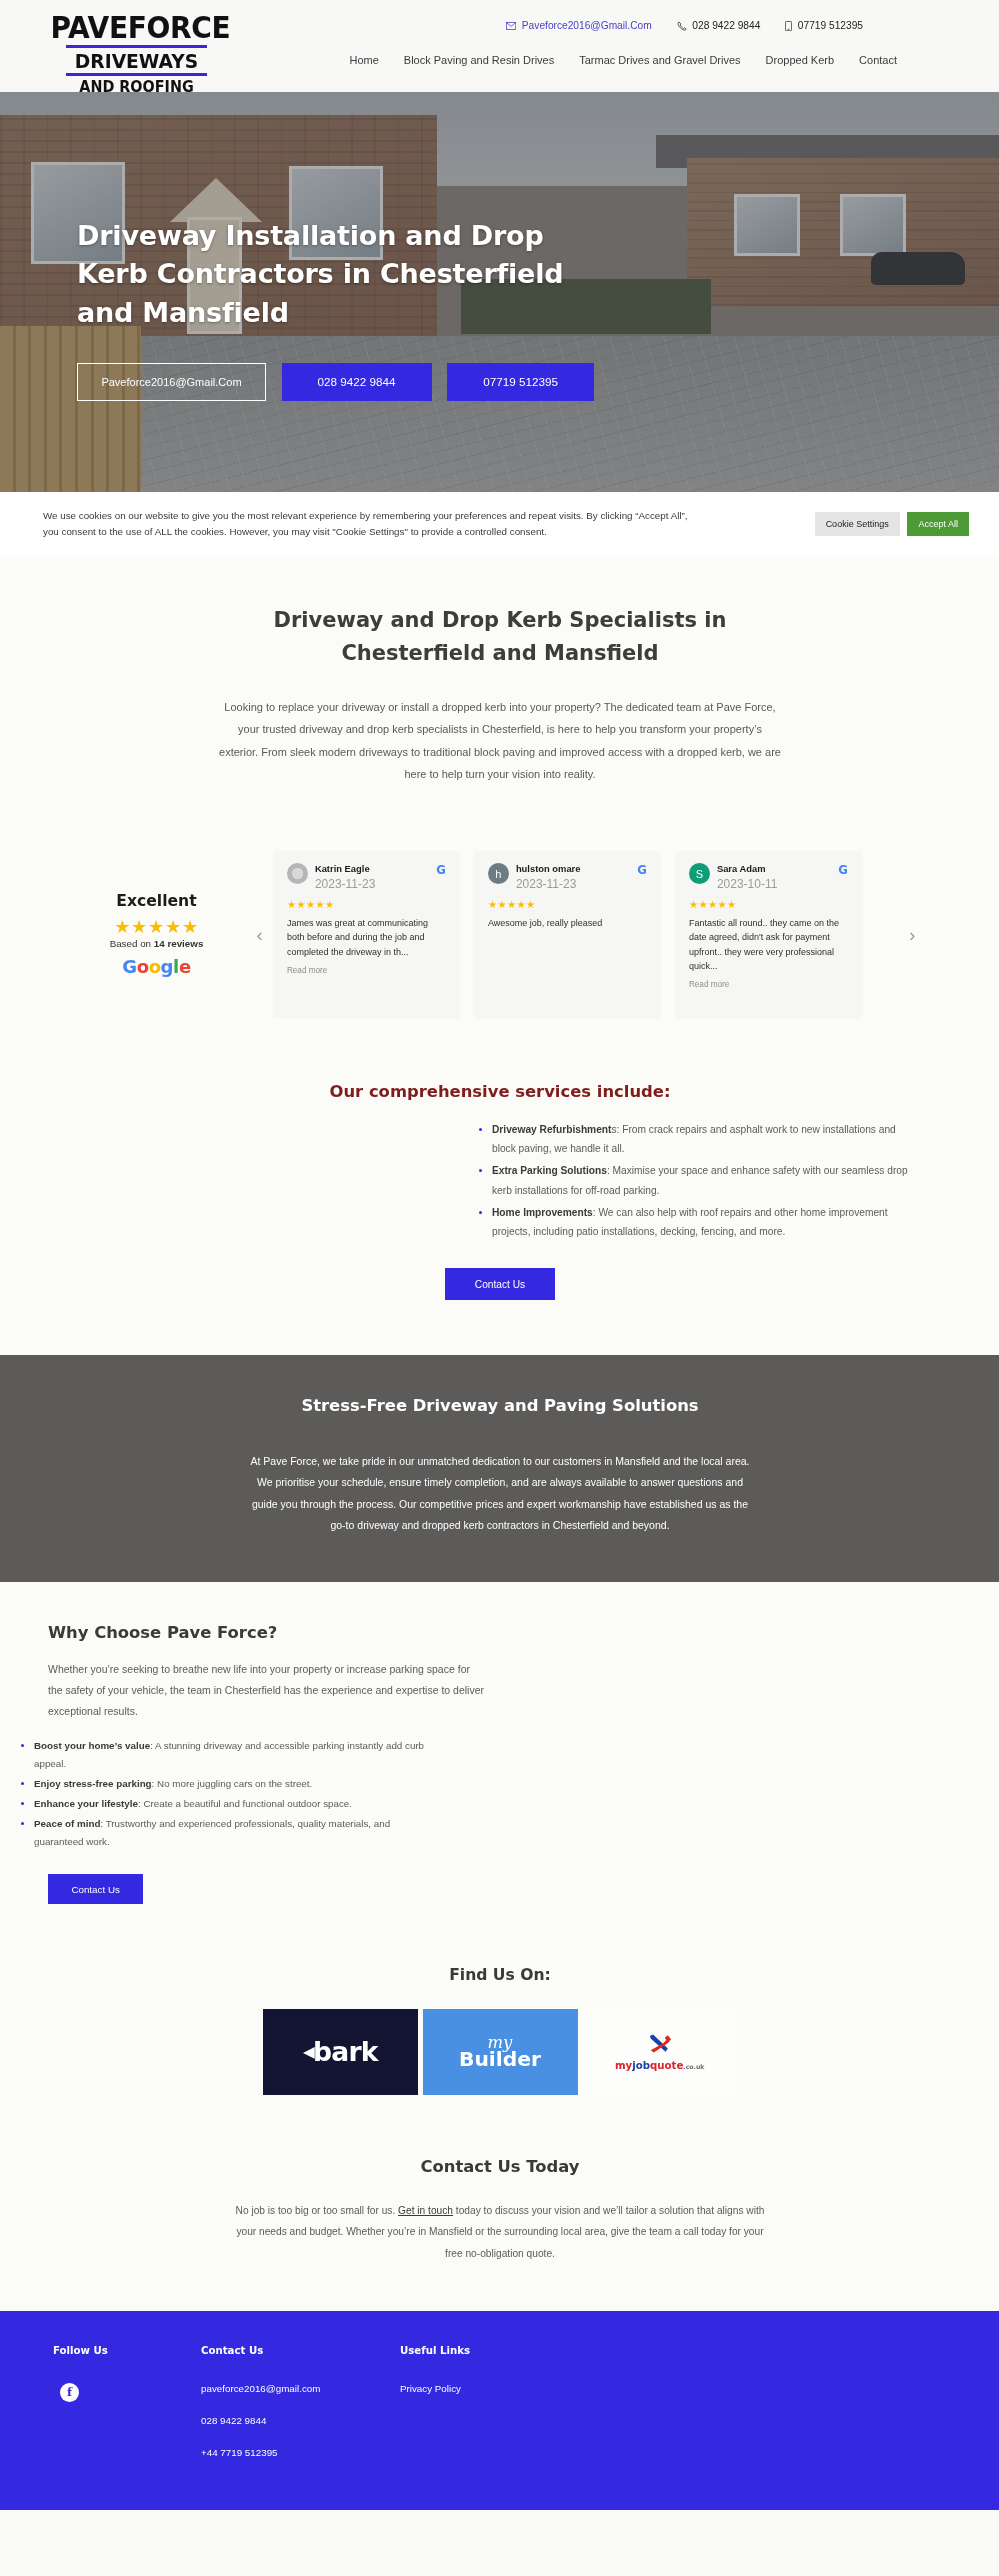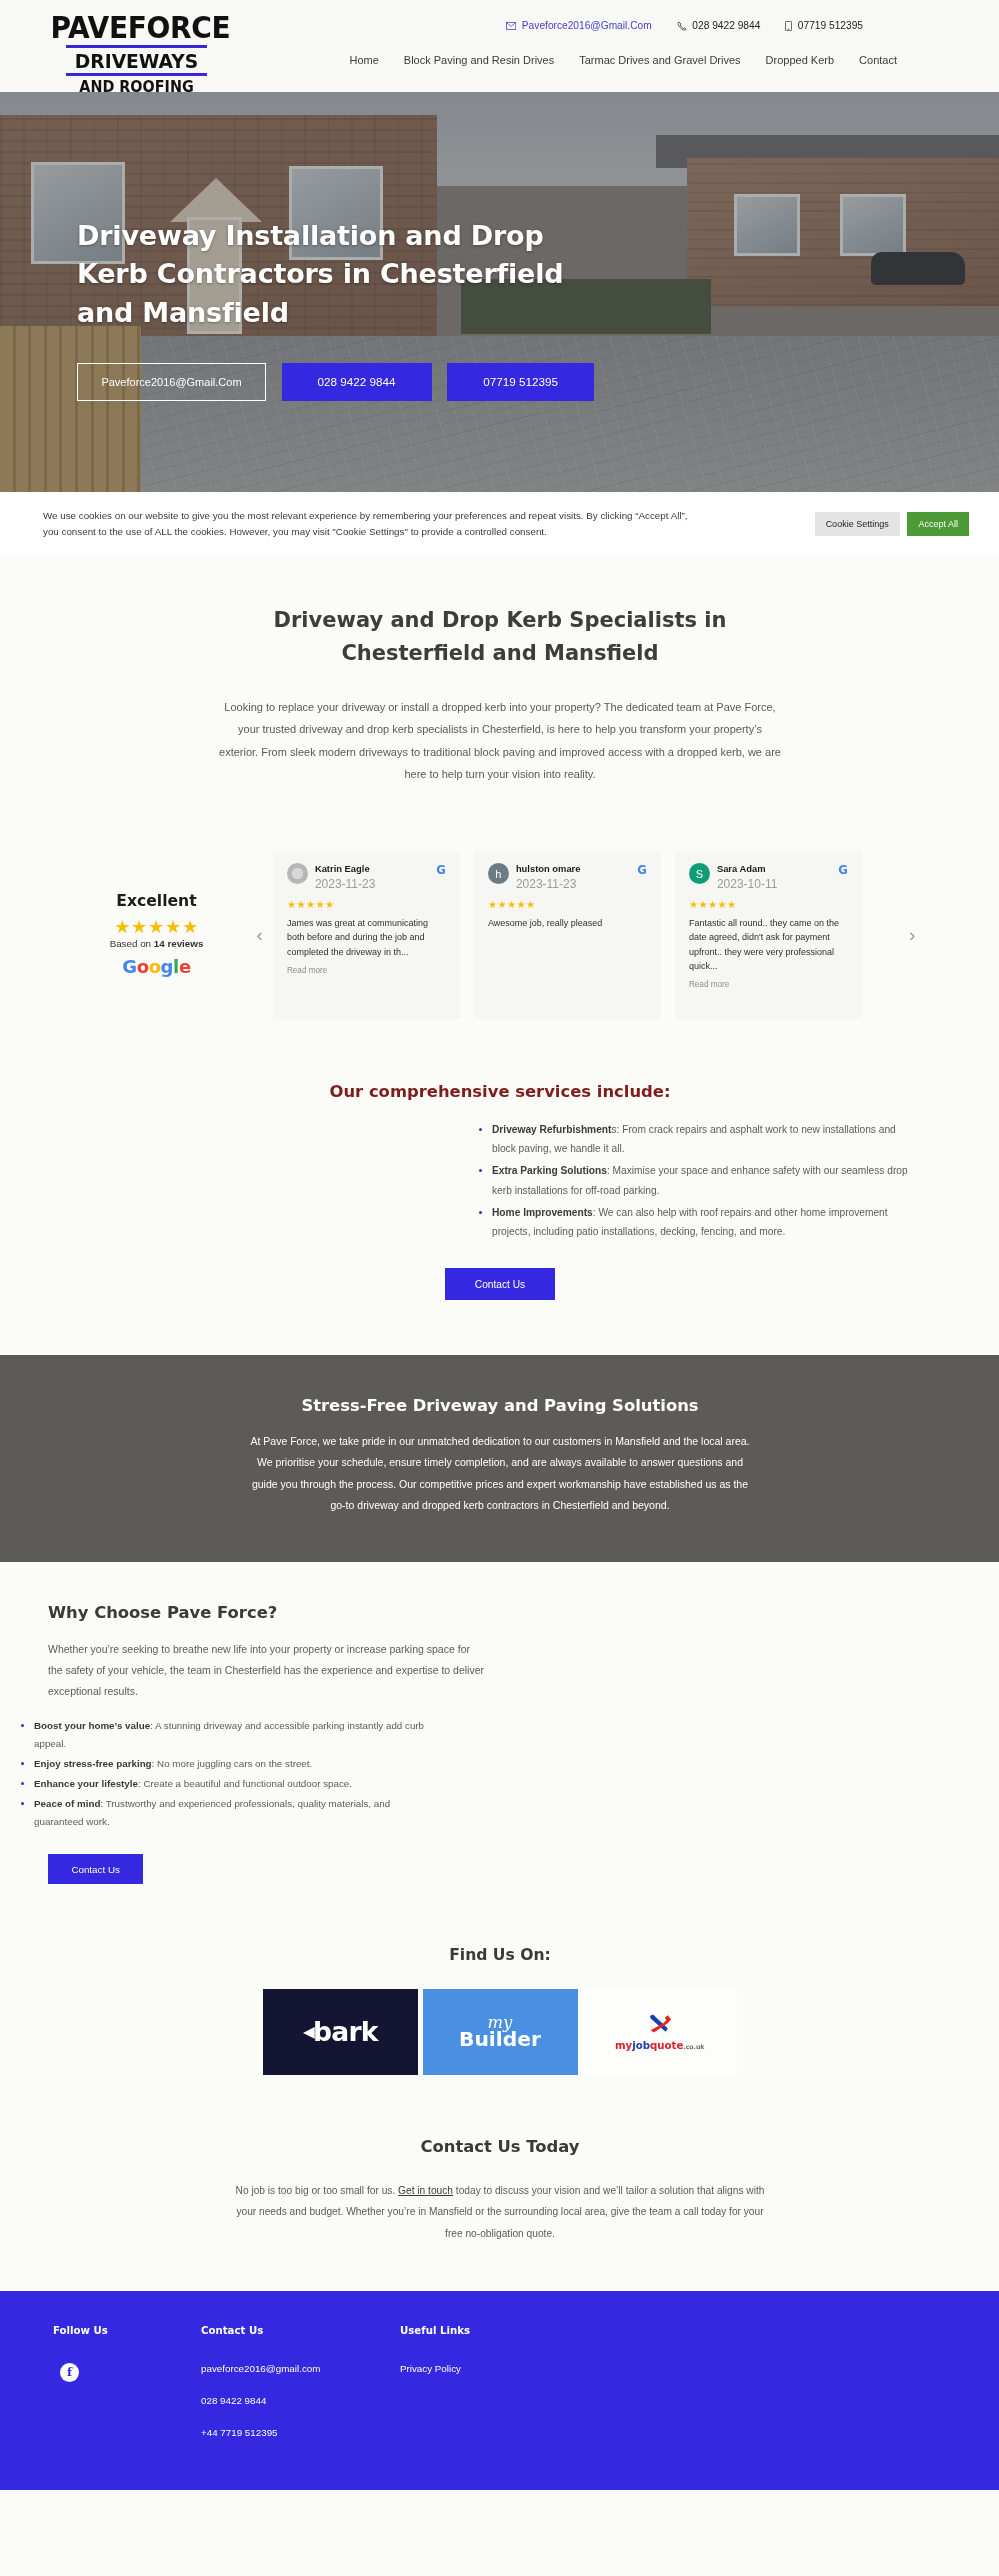--- a/index.html
+++ b/index.html
@@ -254,21 +254,21 @@
 
   
   .band {
     background: #5c5b59; color: #fff; text-align: center;
     padding: 41px 0 45px 0;
   }
   .band h3 {
     font-family: "DejaVu Sans", sans-serif;
     font-size: 16.4px; font-weight: bold;
   }
-  .band p { max-width: 500px; margin: 16px auto 0 auto; font-size: 10.5px; line-height: 2.05; }
+  .band p { max-width: 500px; margin: 36px auto 0 auto; font-size: 10.5px; line-height: 2.05; }
 
   
   .why { background: #fbfbf7; padding: 41px 0 31px 0; }
   .why-inner { width: 437px; margin-left: 48px; }
   .why h3 {
     font-family: "DejaVu Sans", sans-serif;
     font-size: 16.4px; color: #3a3a3a; font-weight: bold;
   }
   .why p { margin-top: 17px; font-size: 10.5px; line-height: 2.0; color: #5b5b5d; }
   .why-list { margin: 15.6px 0 0 34px; width: 406px; }

